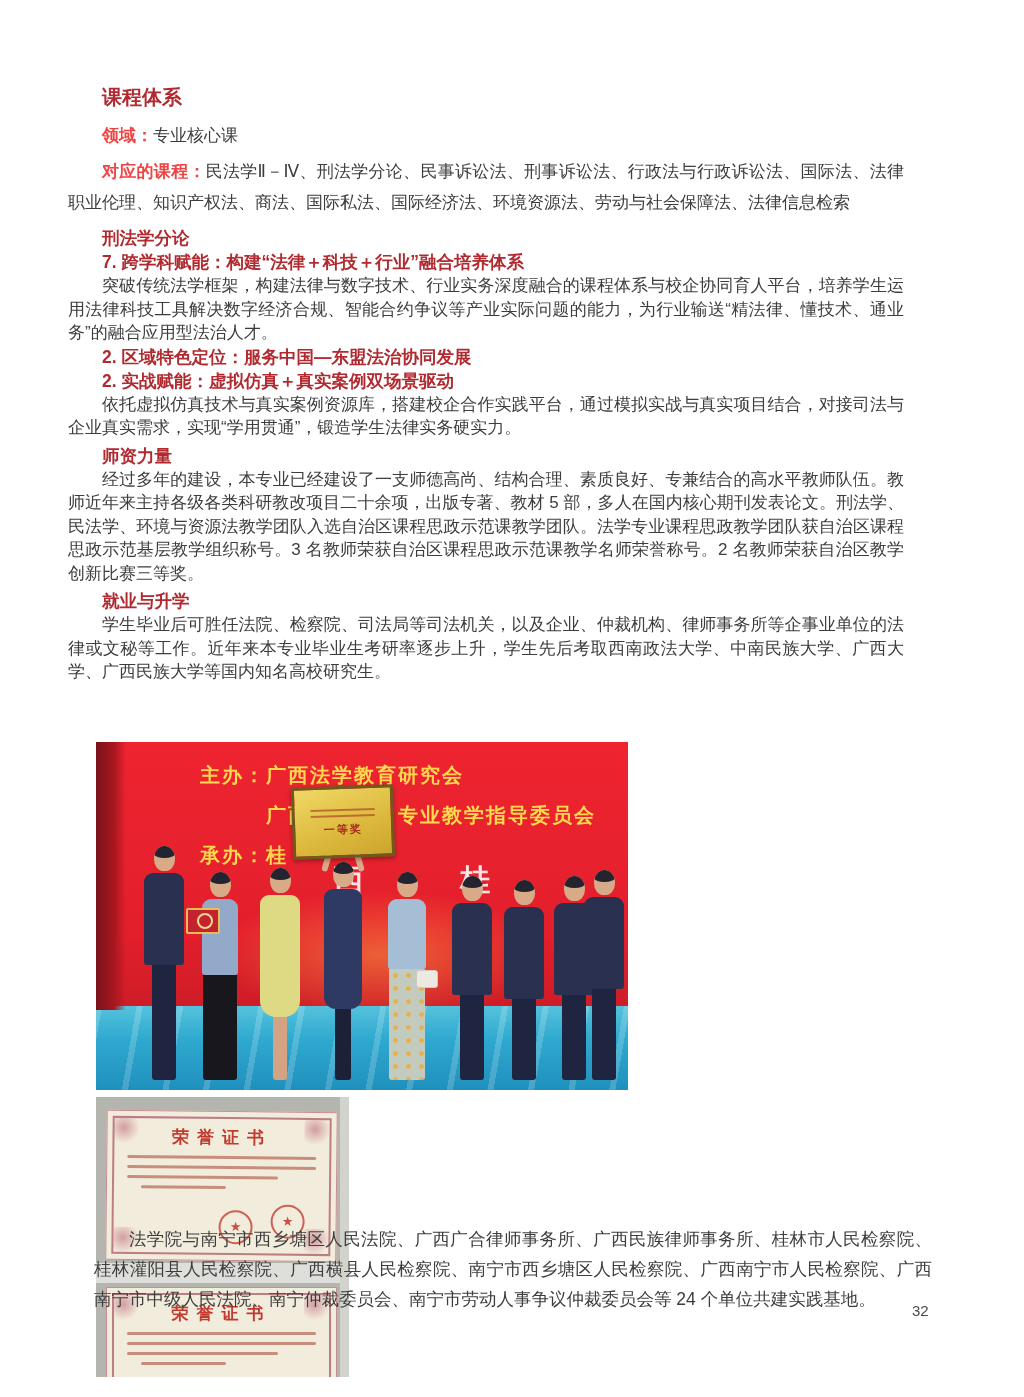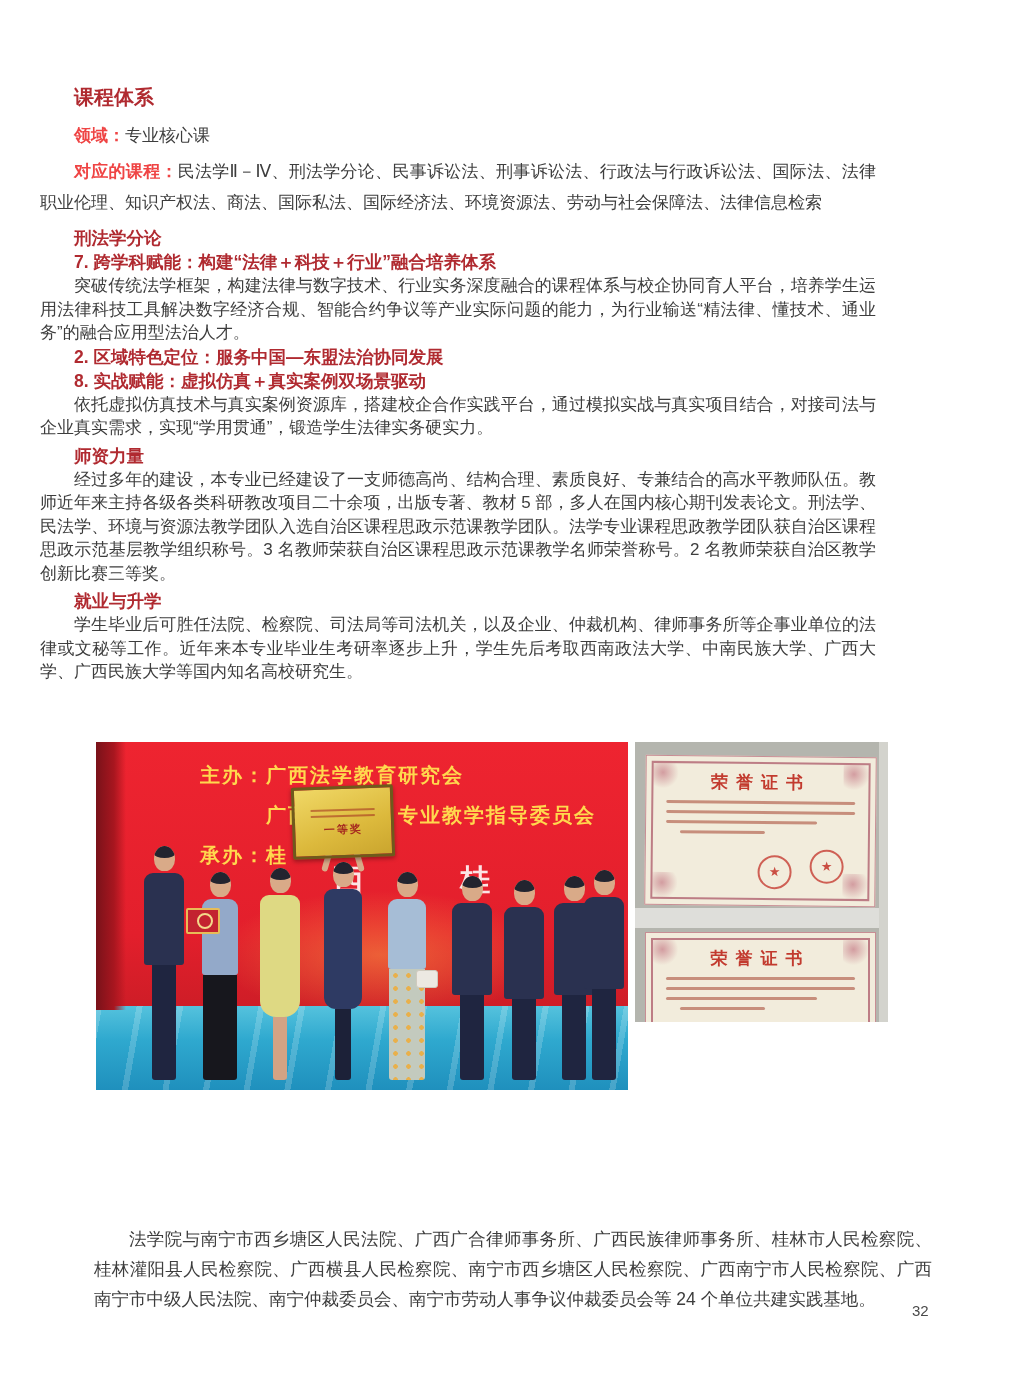--- a/index.html
+++ b/index.html
@@ -1,30 +1,30 @@
 <!DOCTYPE html>
 <html><head>
 <meta charset="utf-8">
 <style>
   html,body{margin:0;padding:0;background:#fff;}
   .page{position:relative;width:1024px;height:1397px;background:#ffffff;overflow:hidden;
         font-family:"Liberation Sans","DejaVu Sans",sans-serif;color:#3d3d3d;}
-  .content{padding:84px 94px 0 40px;width:836px;}
+  .content{padding:84px 94px 0 68px;width:836px;}
   h1.doc-title{font-size:20px;line-height:26px;margin:0 0 0 34px;color:#b02a30;font-weight:bold;}
   .line-field{margin:14px 0 0 0;line-height:24px;font-size:17px;text-indent:34px;}
   .red-label{color:#ef4444;font-weight:bold;}
   .courses{margin:8px 0 0 0;font-size:17px;line-height:31px;text-indent:34px;text-align:justify;}
   h2.sec{font-size:17.5px;line-height:24px;margin:4px 0 0 0;padding-left:34px;color:#b02a30;font-weight:bold;}
   h2.sec.first{margin-top:8px;}
   h3.sub{font-size:17.5px;line-height:24px;margin:0;padding-left:34px;color:#b02a30;font-weight:bold;}
   p.para{margin:0;font-size:17px;line-height:23.5px;text-indent:34px;text-align:justify;}
 
   
   .media{position:absolute;left:96px;top:742px;width:842px;}
-  .photo-row{display:flex;gap:7px;}
+  .photo-row{display:flex;gap:7px;flex-direction:column;}
 
   
   .photo-left{position:relative;width:532px;height:348px;overflow:hidden;
               background:linear-gradient(180deg,#ee2430 0%,#e31f2c 55%,#cf1d27 75%,#c41c25 100%);}
   .photo-left .edge-l{position:absolute;left:0;top:0;bottom:80px;width:30px;z-index:2;
               background:linear-gradient(90deg,#79121a,#a8161f 60%,rgba(168,22,31,0));}
   .photo-left .glow{position:absolute;left:120px;bottom:70px;width:330px;height:130px;z-index:1;
               background:radial-gradient(ellipse at center,rgba(255,175,70,.45),rgba(255,175,70,0) 70%);}
   .floor{position:absolute;left:0;right:0;bottom:0;height:84px;z-index:1;
          background:linear-gradient(180deg,#55c2dd 0%,#2fa9cf 40%,#1f90bd 100%);}
@@ -117,21 +117,21 @@
       <span class="red-label">对应的课程：</span><span>民法学Ⅱ－Ⅳ、刑法学分论、民事诉讼法、刑事诉讼法、行政法与行政诉讼法、国际法、法律职业伦理、知识产权法、商法、国际私法、国际经济法、环境资源法、劳动与社会保障法、法律信息检索</span>
     </p>
 
     <h2 class="sec first">刑法学分论</h2>
 
     <h3 class="sub">7. 跨学科赋能：构建“法律＋科技＋行业”融合培养体系</h3>
     <p class="para">突破传统法学框架，构建法律与数字技术、行业实务深度融合的课程体系与校企协同育人平台，培养学生运用法律科技工具解决数字经济合规、智能合约争议等产业实际问题的能力，为行业输送“精法律、懂技术、通业务”的融合应用型法治人才。</p>
 
     <h3 class="sub">2. 区域特色定位：服务中国—东盟法治协同发展</h3>
 
-    <h3 class="sub">8. 实战赋能：虚拟仿真＋真实案例双场景驱动</h3>
+    <h3 class="sub">2. 实战赋能：虚拟仿真＋真实案例双场景驱动</h3>
     <p class="para">依托虚拟仿真技术与真实案例资源库，搭建校企合作实践平台，通过模拟实战与真实项目结合，对接司法与企业真实需求，实现“学用贯通”，锻造学生法律实务硬实力。</p>
 
     <h2 class="sec">师资力量</h2>
     <p class="para">经过多年的建设，本专业已经建设了一支师德高尚、结构合理、素质良好、专兼结合的高水平教师队伍。教师近年来主持各级各类科研教改项目二十余项，出版专著、教材 5 部，多人在国内核心期刊发表论文。刑法学、民法学、环境与资源法教学团队入选自治区课程思政示范课教学团队。法学专业课程思政教学团队获自治区课程思政示范基层教学组织称号。3 名教师荣获自治区课程思政示范课教学名师荣誉称号。2 名教师荣获自治区教学创新比赛三等奖。</p>
 
     <h2 class="sec">就业与升学</h2>
     <p class="para">学生毕业后可胜任法院、检察院、司法局等司法机关，以及企业、仲裁机构、律师事务所等企事业单位的法律或文秘等工作。近年来本专业毕业生考研率逐步上升，学生先后考取西南政法大学、中南民族大学、广西大学、广西民族大学等国内知名高校研究生。</p>
   </main>
 
   <section class="media">

